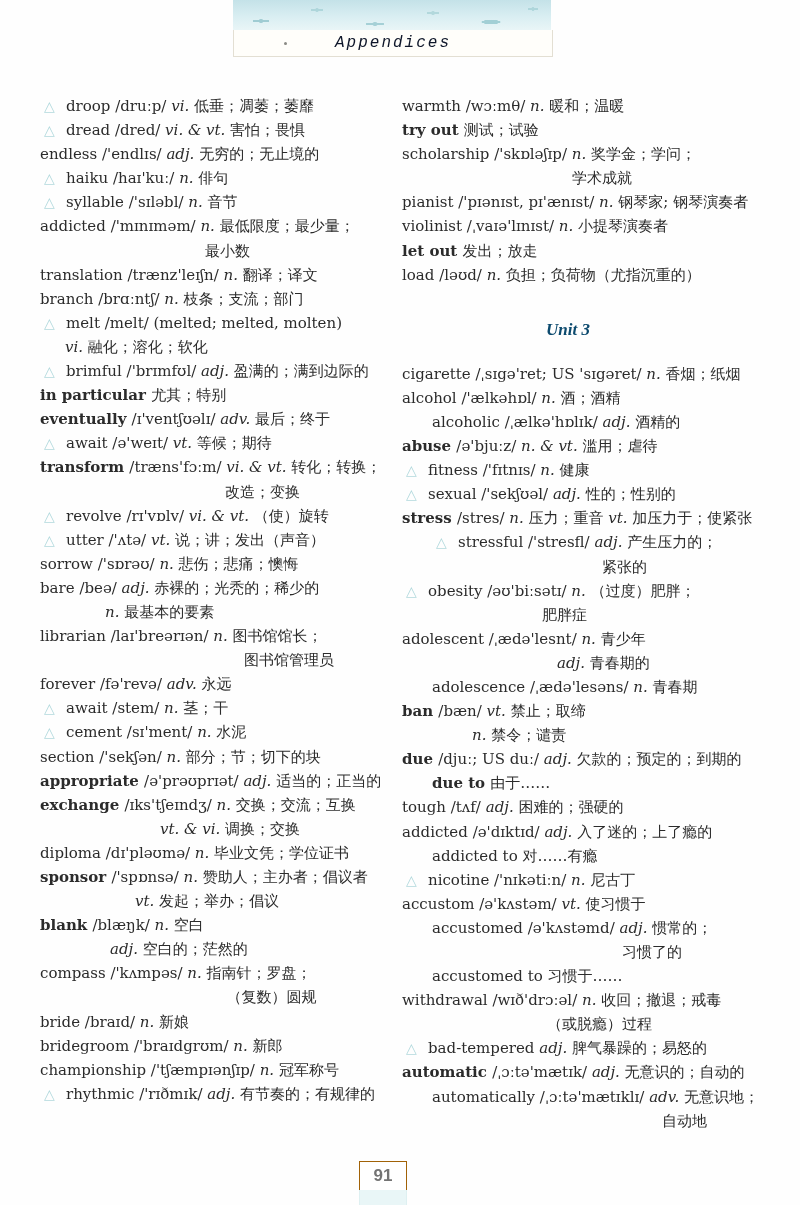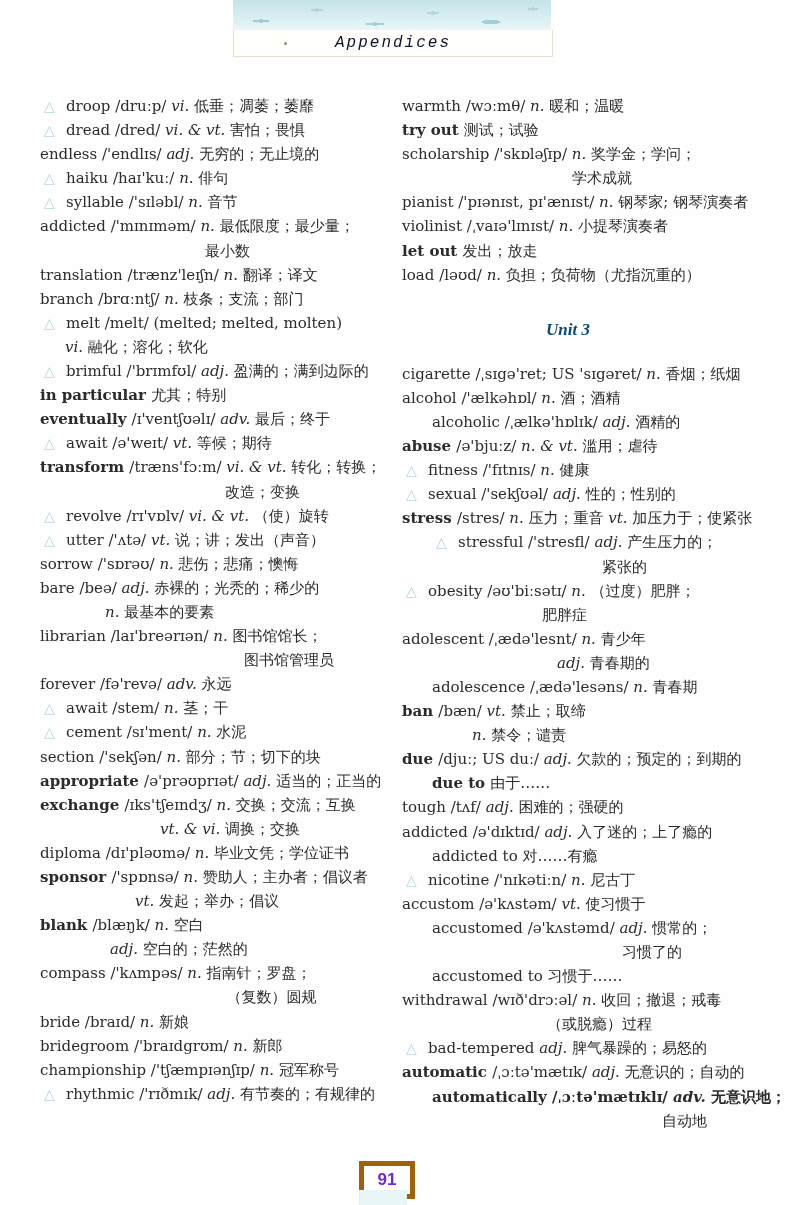--- a/index.html
+++ b/index.html
@@ -48,24 +48,24 @@
   .s-b{font-weight:bold;}
   .s-i{font-style:italic;}
   .unit-heading{
     width:332px;margin:30px 0 28px 0;text-align:center;
     font-weight:bold;font-style:italic;font-size:17px;color:#0c4a6e;
     font-family:Liberation Serif, serif;
   }
   
   .page-num-box{
     position:absolute;left:359px;top:1161px;width:46px;height:28px;
-    background:#ffffff;border:5px solid #a16207;
+    background:#ffffff;border:1px solid #a16207;
     display:flex;align-items:center;justify-content:center;
     font-family:"Liberation Sans","DejaVu Sans",sans-serif;
-    font-weight:bold;font-size:17px;color:#6d28d9;
+    font-weight:bold;font-size:17px;color:#737373;
   }
   .page-num-tab{
     position:absolute;left:359px;top:1190px;width:46px;height:15px;
     background:#e9f6f7;border:1px solid #def0f1;border-top:none;
   }
 </style>
 </head>
 <body>
 
 <div>
@@ -157,21 +157,21 @@
         <div class="line" style="padding-left: 30px;"><span class="s-w">addicted to </span><span class="s-d">对……有瘾</span></div>
         <div class="line"><span class="tri">△</span><span class="s-w">nicotine </span><span class="s-p">/'nɪkətiːn/ </span><span class="s-i">n. </span><span class="s-d">尼古丁</span></div>
         <div class="line"><span class="s-w">accustom </span><span class="s-p">/ə'kʌstəm/ </span><span class="s-i">vt. </span><span class="s-d">使习惯于</span></div>
         <div class="line" style="padding-left: 30px;"><span class="s-w">accustomed </span><span class="s-p">/ə'kʌstəmd/ </span><span class="s-i">adj. </span><span class="s-d">惯常的；</span></div>
         <div class="line" style="padding-left: 220px;"><span class="s-d">习惯了的</span></div>
         <div class="line" style="padding-left: 30px;"><span class="s-w">accustomed to </span><span class="s-d">习惯于……</span></div>
         <div class="line"><span class="s-w">withdrawal </span><span class="s-p">/wɪð'drɔːəl/ </span><span class="s-i">n. </span><span class="s-d">收回；撤退；戒毒</span></div>
         <div class="line" style="padding-left: 145px;"><span class="s-d">（或脱瘾）过程</span></div>
         <div class="line"><span class="tri">△</span><span class="s-w">bad-tempered </span><span class="s-i">adj. </span><span class="s-d">脾气暴躁的；易怒的</span></div>
         <div class="line"><span class="s-b">automatic </span><span class="s-p">/ˌɔːtə'mætɪk/ </span><span class="s-i">adj. </span><span class="s-d">无意识的；自动的</span></div>
-        <div class="line" style="padding-left: 30px; font-weight: bold;"><span class="s-w">automatically </span><span class="s-p">/ˌɔːtə'mætɪklɪ/ </span><span class="s-i">adv. </span><span class="s-d">无意识地；</span></div>
+        <div class="line" style="padding-left: 30px;"><span class="s-w">automatically </span><span class="s-p">/ˌɔːtə'mætɪklɪ/ </span><span class="s-i">adv. </span><span class="s-d">无意识地；</span></div>
         <div class="line" style="padding-left: 260px;"><span class="s-d">自动地</span></div>
       </div>
   </div>
 
   <div class="page-num-box">91</div>
   <div class="page-num-tab"></div>
 
 </div>
 
 </body></html>

